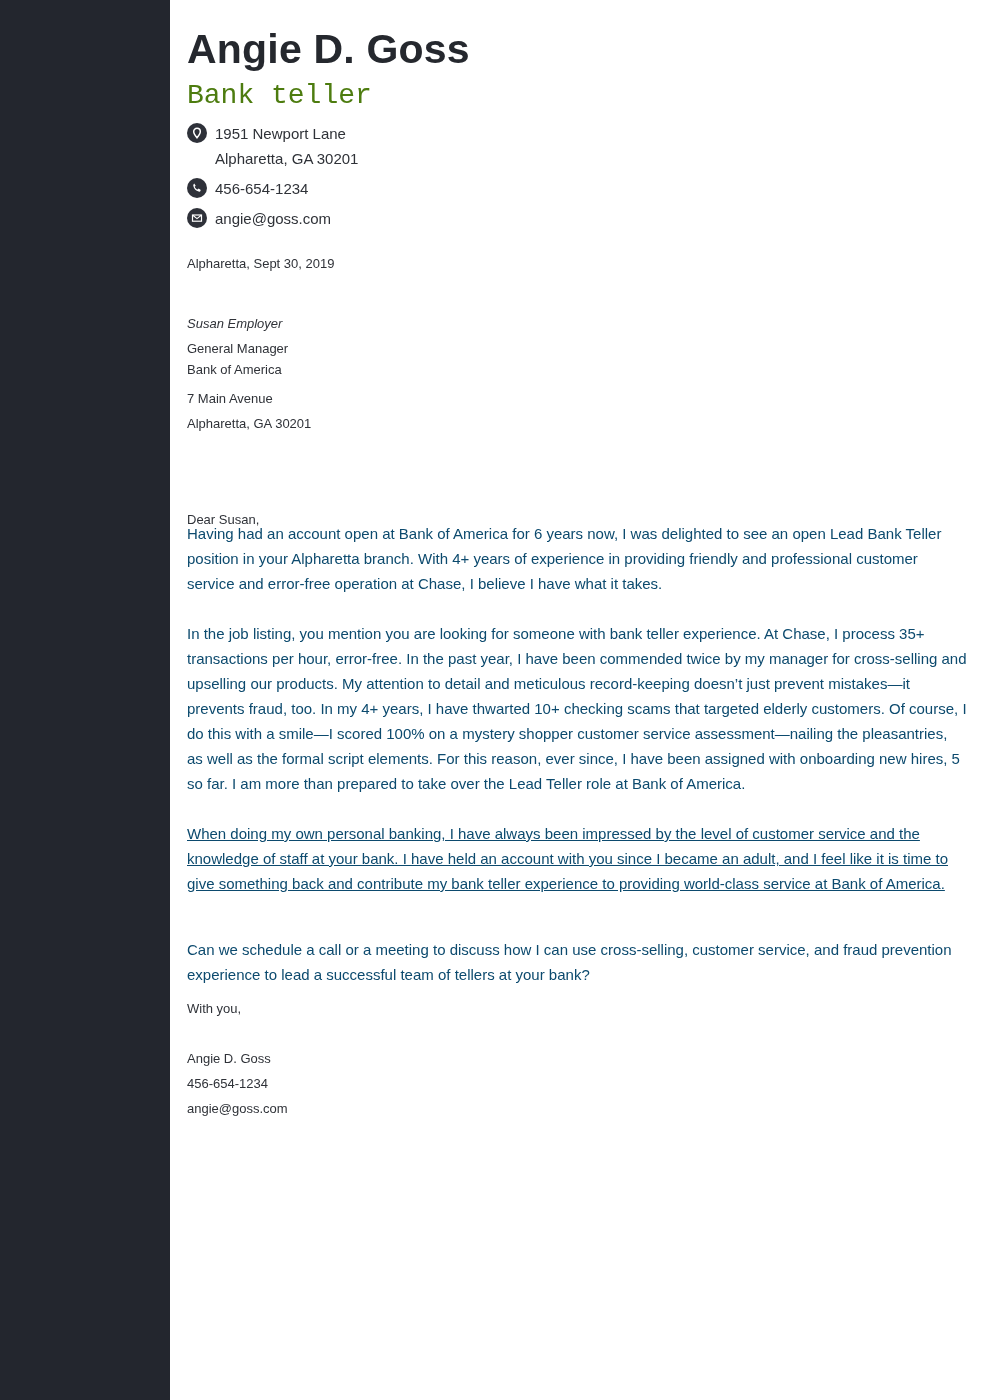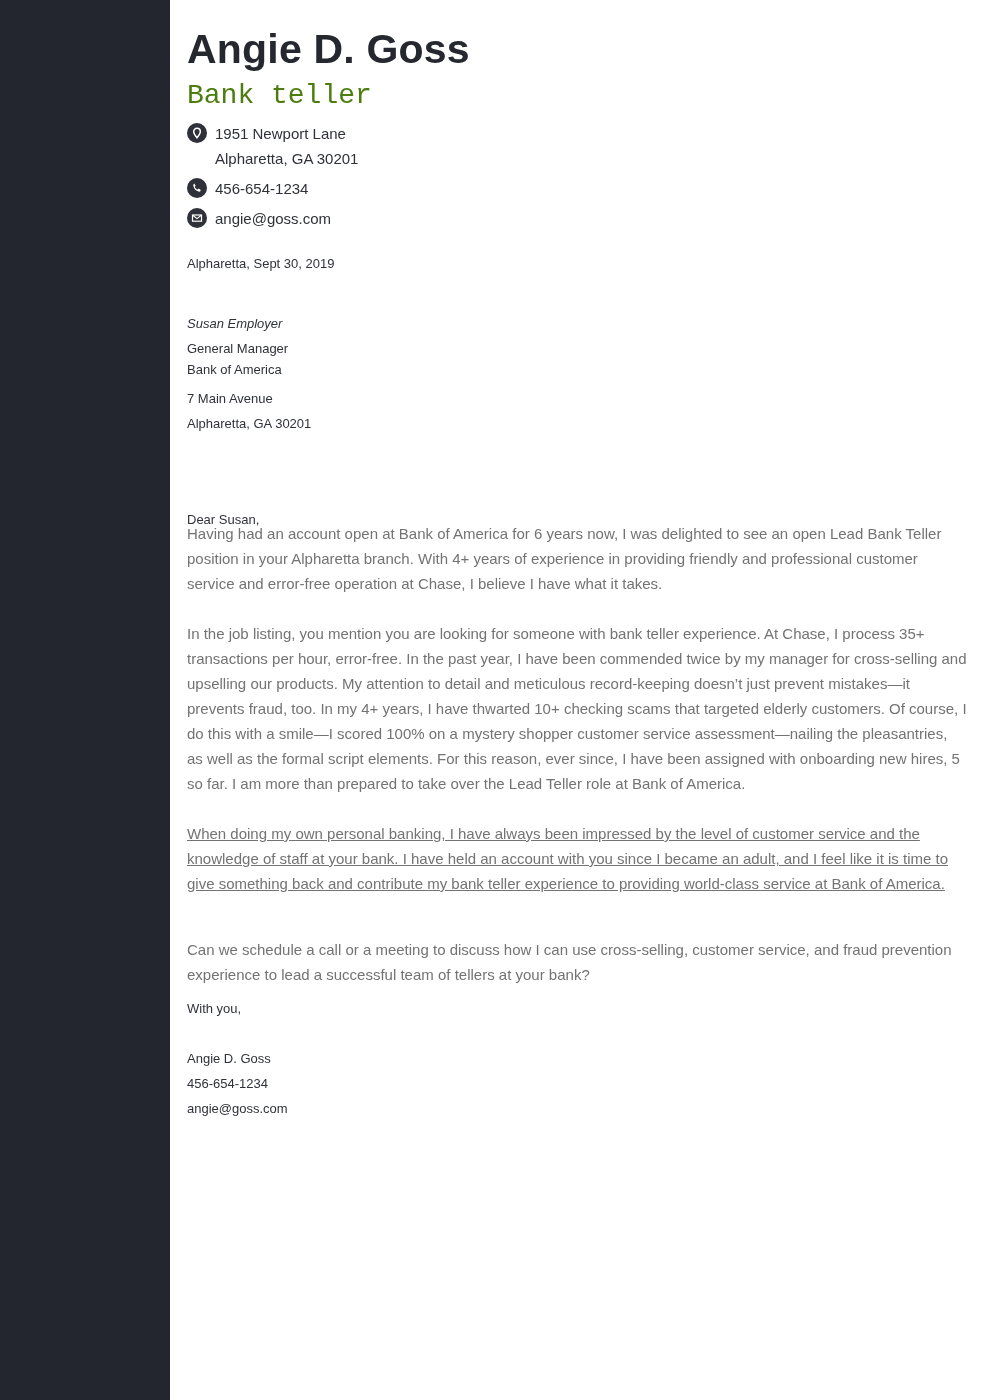--- a/index.html
+++ b/index.html
@@ -6,21 +6,21 @@
     html, body { width: 990px; height: 1400px; background: #ffffff; overflow: hidden; }
     body { font-family: "Liberation Sans", sans-serif; color: #2f3238; position: relative; }
     .sidebar { position: absolute; left: 0; top: 0; width: 170px; height: 1400px; background: #23262e; }
     .main { position: absolute; left: 187px; top: 0; width: 780px; }
     .name { position: absolute; top: 26px; left: 0; font-size: 41px; font-weight: bold; color: #25282e; letter-spacing: 0.2px; white-space: nowrap; }
     .role { position: absolute; top: 80px; left: 0; font-size: 28px; color: #4d7c0f; white-space: nowrap; font-family: Liberation Mono, monospace; }
     .contact-row { position: absolute; left: 0; display: flex; align-items: flex-start; font-size: 15px; line-height: 25px; color: #2f3238; }
     .contact-row .icon { width: 20px; height: 20px; border-radius: 50%; background: #2e3139; display: flex; align-items: center; justify-content: center; margin-top: 2px; margin-right: 8px; flex: 0 0 20px; }
     .contact-row .icon svg { display: block; }
     .line { position: absolute; left: 0; font-size: 13px; line-height: 25px; white-space: nowrap; color: #2f3238; }
-    .para { position: absolute; left: 0; width: 780px; font-size: 15px; line-height: 25px; color: #737373; }
+    .para { position: absolute; left: 0; width: 780px; font-size: 15px; line-height: 25px; color: #0c4a6e; }
   </style>
 </head>
 <body>
 
 <div class="sidebar"></div>
 
 <div class="main">
   <h1 class="name">Angie D. Goss</h1>
   <div class="role">Bank teller</div>
 

